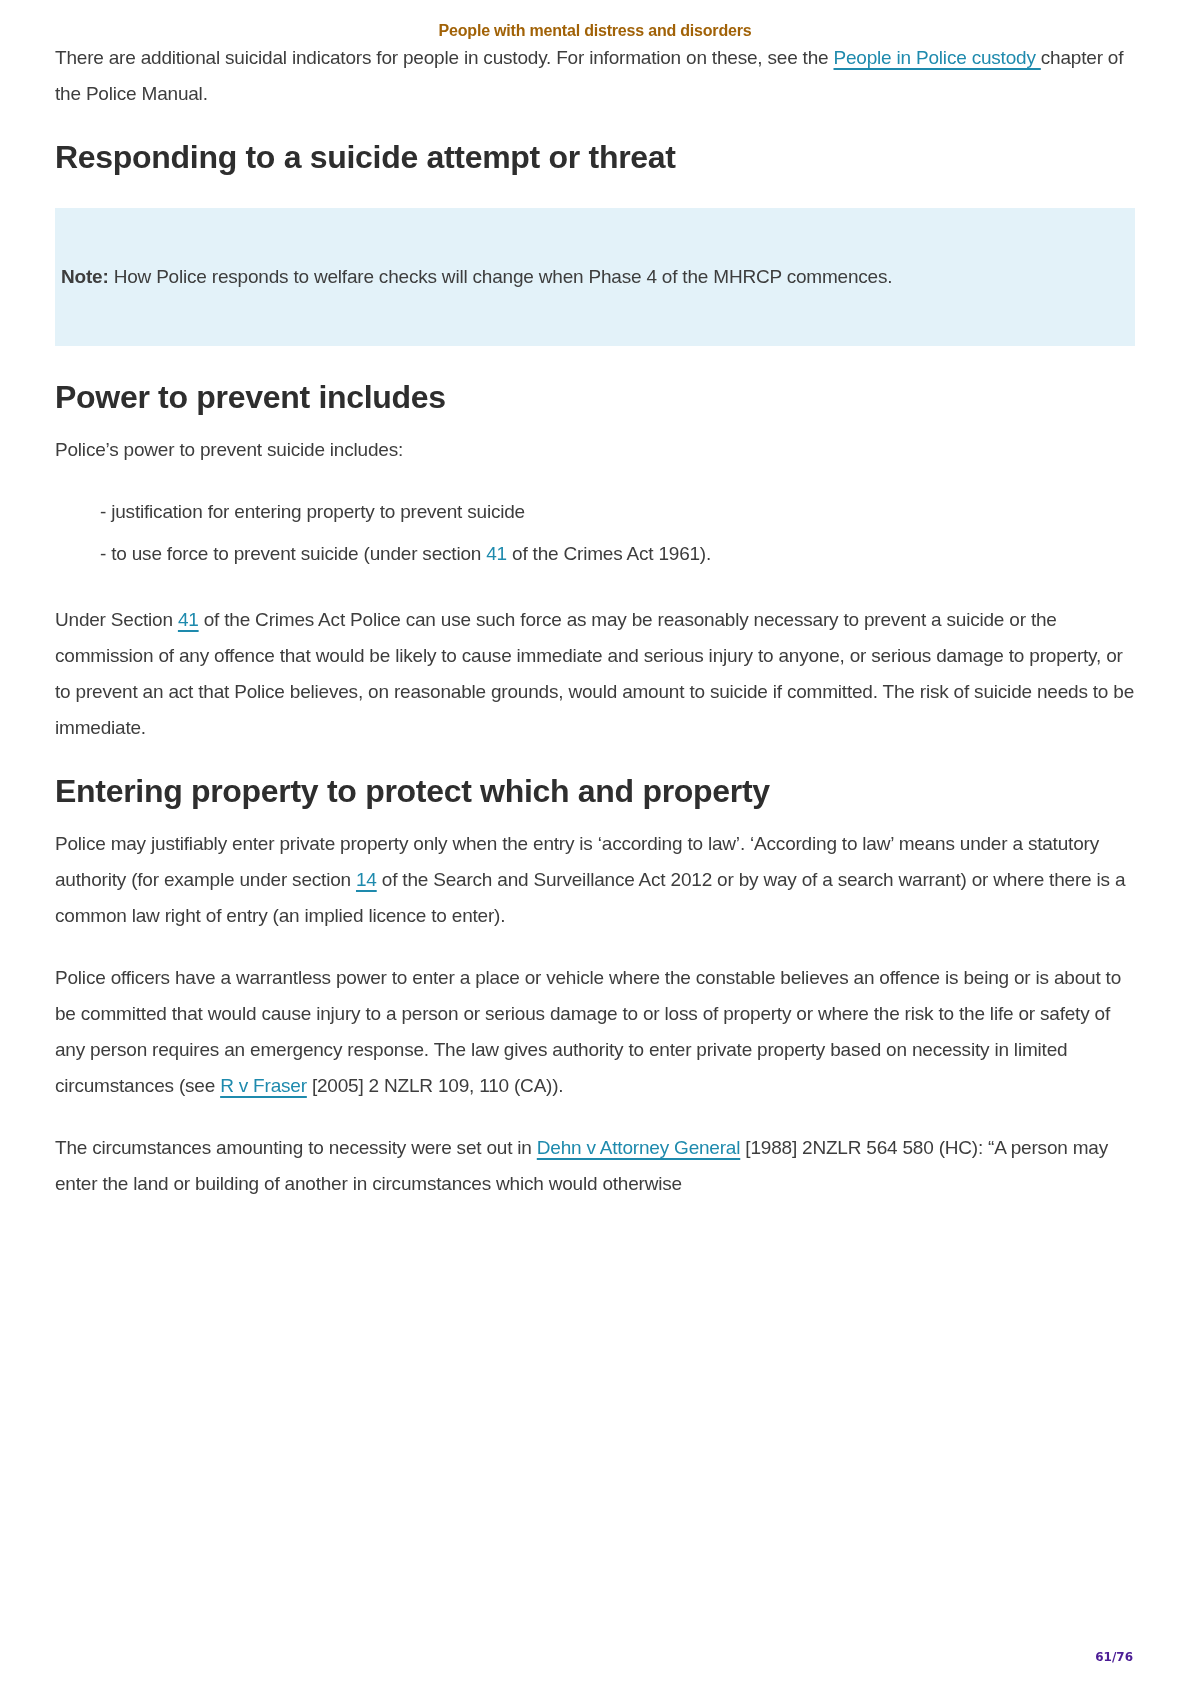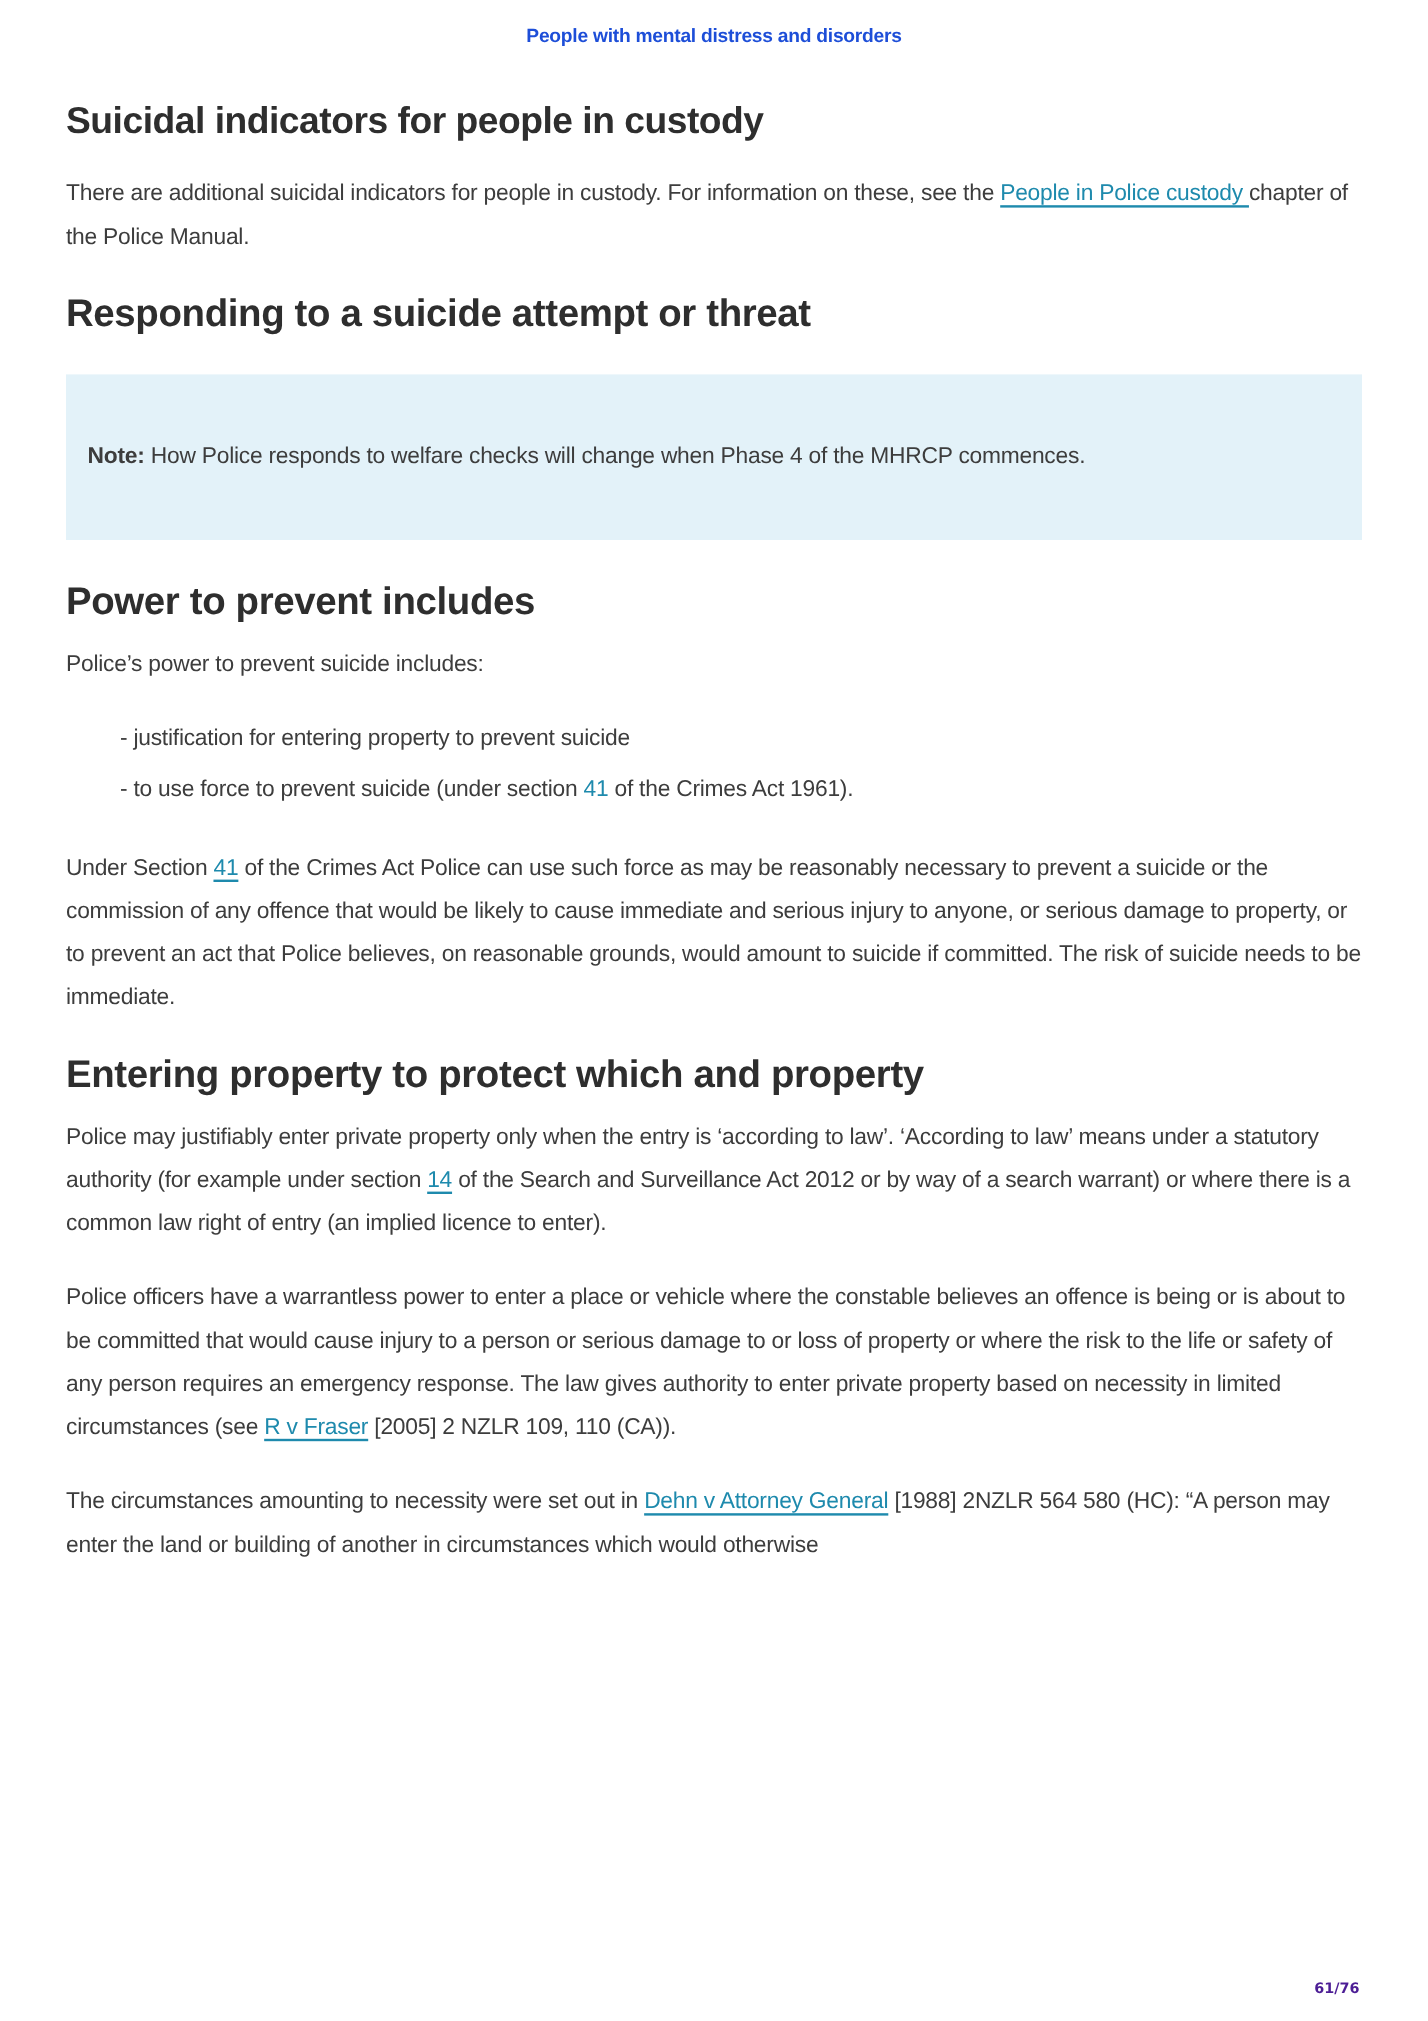--- a/index.html
+++ b/index.html
@@ -22,21 +22,21 @@
     width:100%;height:100%;
     padding:0 55px;
     position:relative;
   }
   .doc-header{
     padding-top:21px;
     text-align:center;
     font-size:16px;
     font-weight:600;
     line-height:19px;
-    color:#1d4ed8;
+    color:#a16207;
     letter-spacing:-0.2px;
   }
   h1{
     margin:42px 0 24px;
     font-size:31px;
     line-height:38px;
     font-weight:700;
     color:var(--heading-color);
     letter-spacing:-0.4px;
   }
@@ -50,21 +50,21 @@
   }
   .para{
     margin:0 0 26px;
     font-size:19px;
     line-height:36px;
     letter-spacing:-0.2px;
   }
   .note{
     margin:36px 0;
     background:var(--note-bg);
-    padding:56px 16px 56px 18px;
+    padding:56px 16px 56px 6px;
   }
   .note-text{
     margin:0;
     font-size:19px;
     line-height:26px;
     letter-spacing:-0.2px;
   }
   .list{
     margin:0 0 30px;
     padding-left:45px;
@@ -95,21 +95,20 @@
     color:#4c1d95;
   }
 </style>
 </head>
 <body>
 
 <div class="page">
   <div class="doc-header">People with mental distress and disorders</div>
 
   <main>
-      <h1>Suicidal indicators for people in custody</h1>
       <p class="para"><span>There are additional suicidal indicators for people in custody. For information on these, see the </span><a href="#" class="lnk">People in Police custody </a><span>chapter of the Police Manual.</span></p>
       <h2>Responding to a suicide attempt or threat</h2>
       <div class="note">
         <p class="note-text"><span class="bold">Note:</span><span> How Police responds to welfare checks will change when Phase 4 of the MHRCP commences.</span></p>
       </div>
       <h2>Power to prevent includes</h2>
       <p class="para"><span>Police’s power to prevent suicide includes:</span></p>
       <div class="list">
         <p class="list-item"><span>- justification for entering property to prevent suicide</span></p>
         <p class="list-item"><span>- to use force to prevent suicide (under section </span><a href="#" class="lnk no-underline">41</a><span> of the Crimes Act 1961).</span></p>

